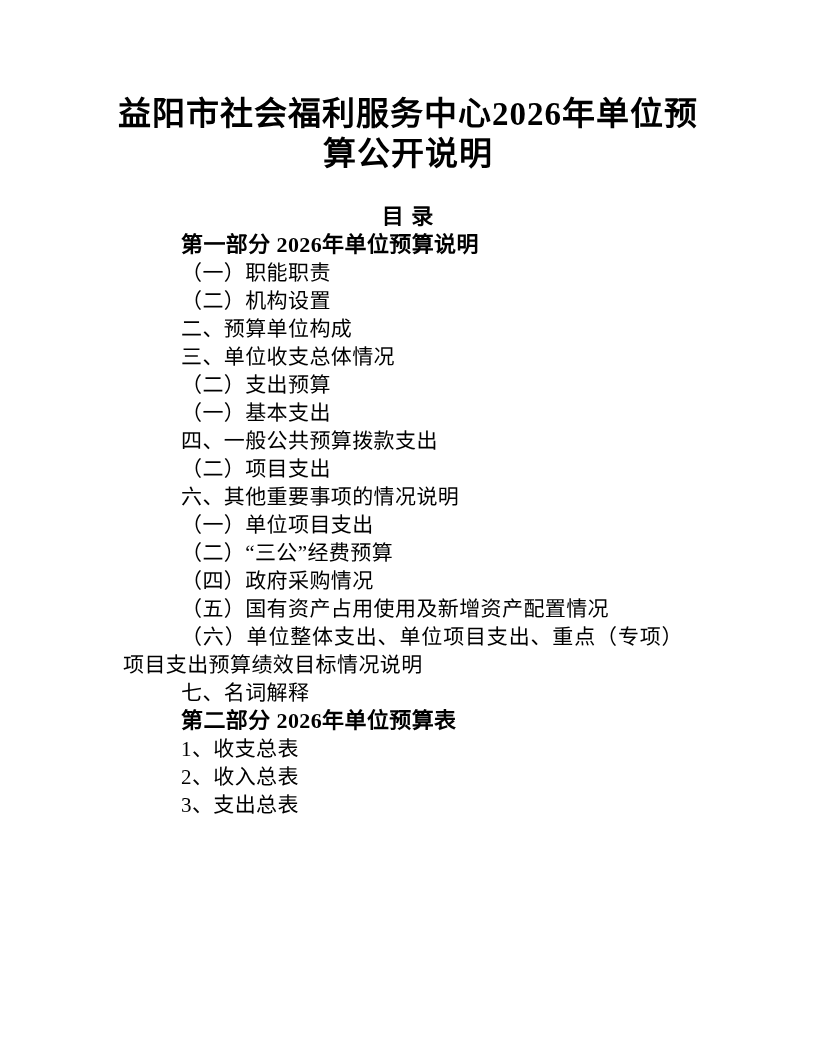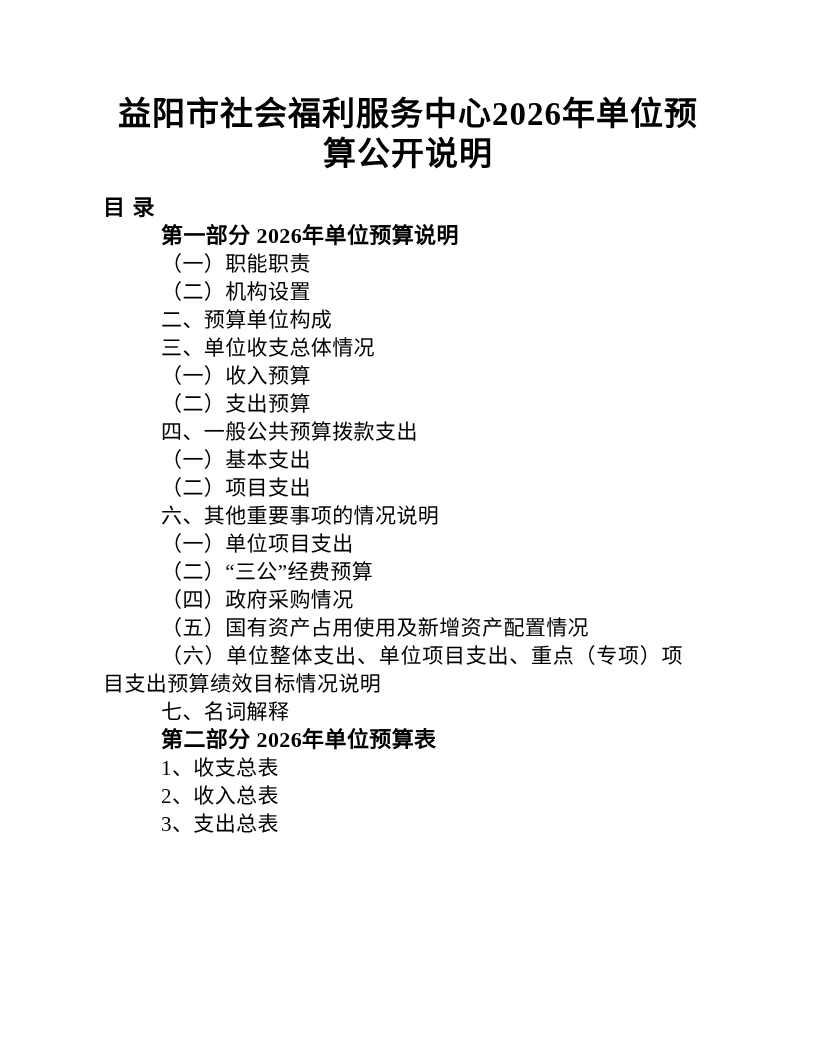--- a/index.html
+++ b/index.html
@@ -20,36 +20,37 @@
     overflow: hidden;
   }
   .doc-title {
     font-size: 33px;
     font-weight: bold;
     line-height: 40px;
     text-align: center;
     letter-spacing: 1px;
   }
   .toc-heading {
-    margin-top: 20px;
+    margin-top: 29px;
     font-size: 22px;
     font-weight: bold;
     line-height: 28px;
-    text-align: left;
+    text-align: center;
     letter-spacing: 1px;
   }
   .toc-list {
     padding-right: 30px;
   }
   .toc-item {
     font-size: 21px;
     line-height: 28px;
     letter-spacing: 0.4px;
     text-indent: 58px;
     text-align: justify;
+    margin-left: 20px;
   }
   .toc-item.bold {
     font-weight: bold;
     font-size: 22px;
   }
 </style>
 </head>
 <body>
 
 <div class="page">
@@ -60,24 +61,23 @@
 
   <div class="toc-heading">目 录</div>
 
   <div class="toc-list">
 
   <div class="toc-item bold">第一部分 2026年单位预算说明</div>
       <div class="toc-item">（一）职能职责</div>
       <div class="toc-item">（二）机构设置</div>
       <div class="toc-item">二、预算单位构成</div>
       <div class="toc-item">三、单位收支总体情况</div>
-      <div class="toc-item">（一）收入预算</div>
       <div class="toc-item">（二）支出预算</div>
+      <div class="toc-item">（一）基本支出</div>
       <div class="toc-item">四、一般公共预算拨款支出</div>
-      <div class="toc-item">（一）基本支出</div>
       <div class="toc-item">（二）项目支出</div>
       <div class="toc-item">六、其他重要事项的情况说明</div>
       <div class="toc-item">（一）单位项目支出</div>
       <div class="toc-item">（二）“三公”经费预算</div>
       <div class="toc-item">（四）政府采购情况</div>
       <div class="toc-item">（五）国有资产占用使用及新增资产配置情况</div>
       <div class="toc-item">（六）单位整体支出、单位项目支出、重点（专项）项目支出预算绩效目标情况说明</div>
       <div class="toc-item">七、名词解释</div>
       <div class="toc-item bold">第二部分 2026年单位预算表</div>
       <div class="toc-item">1、收支总表</div>

